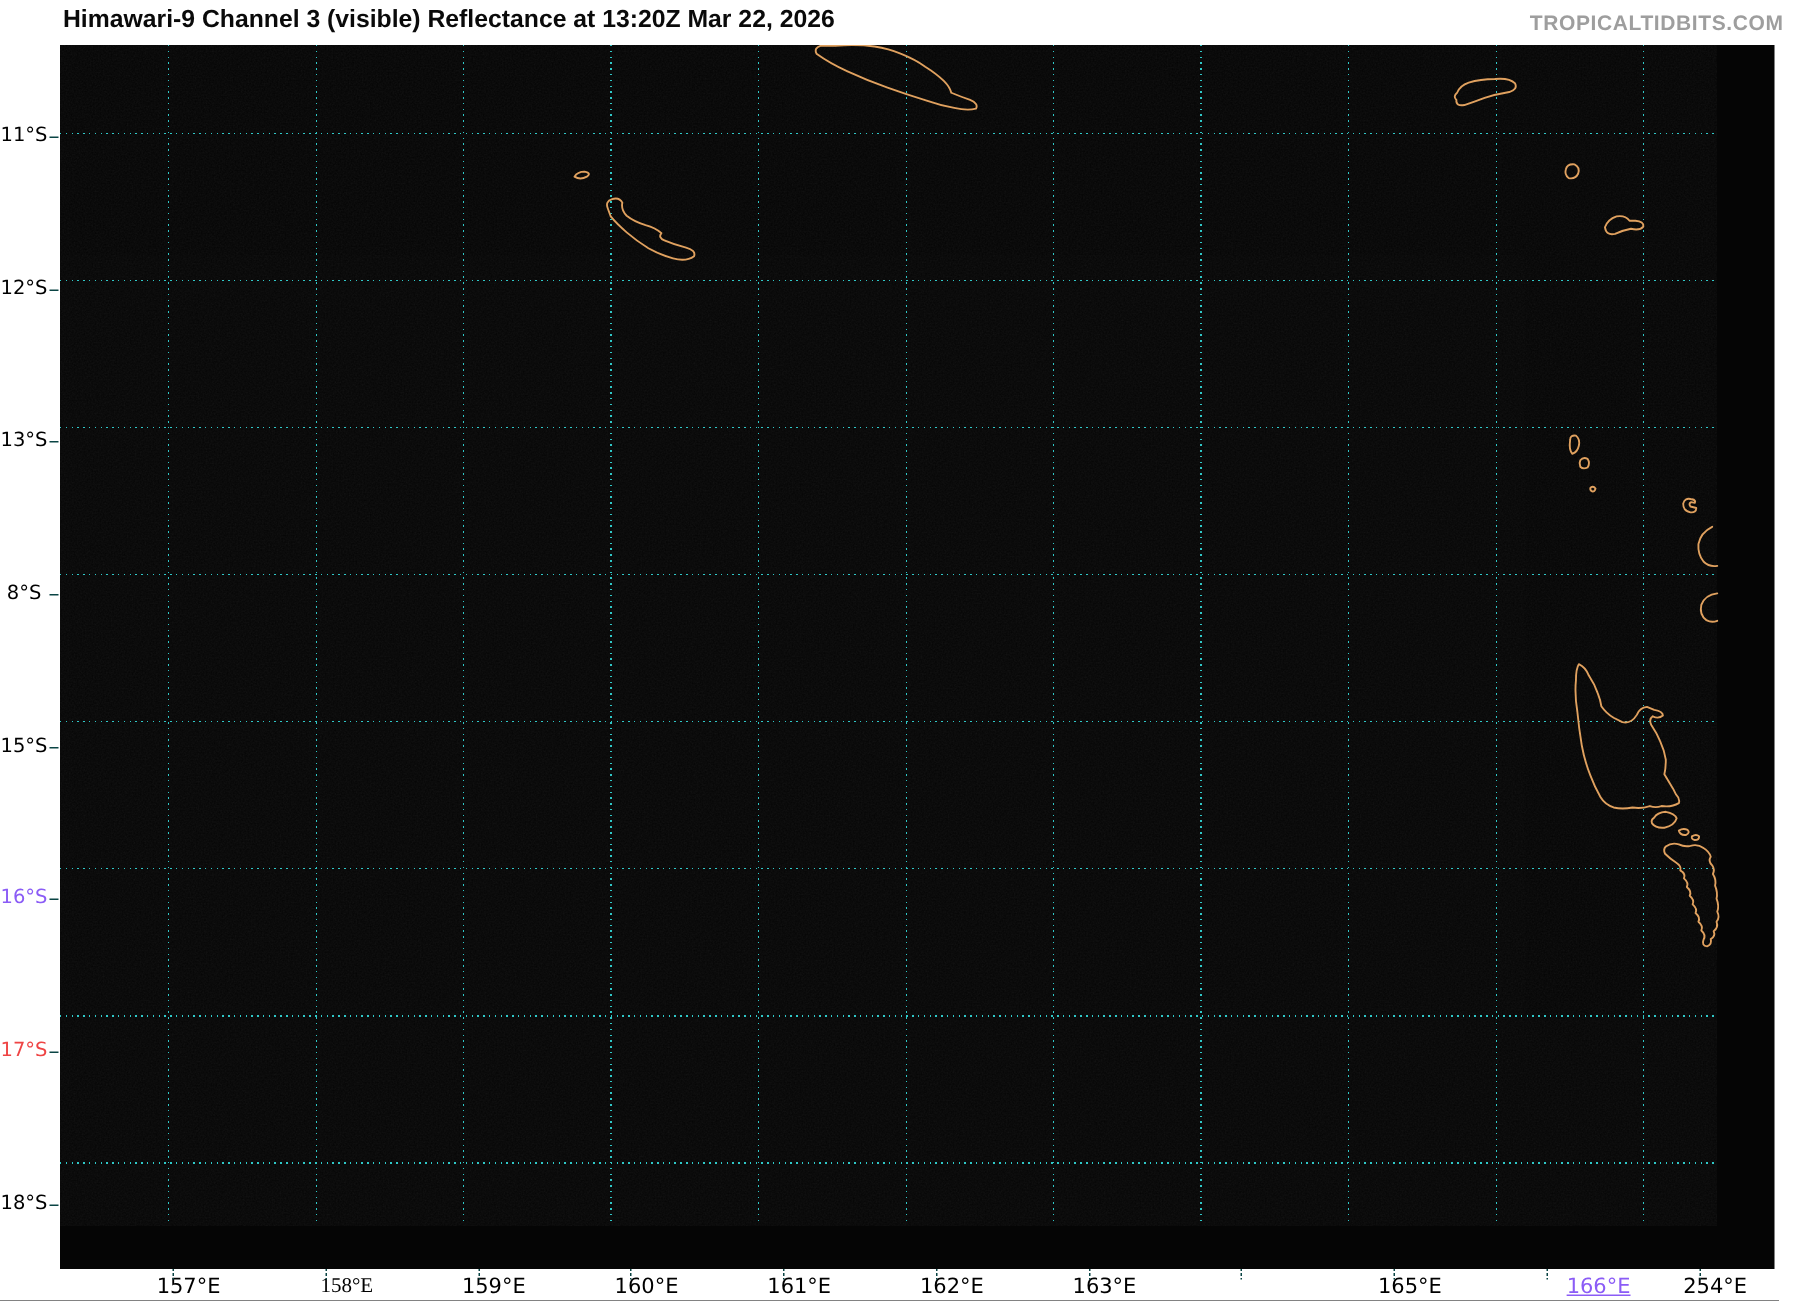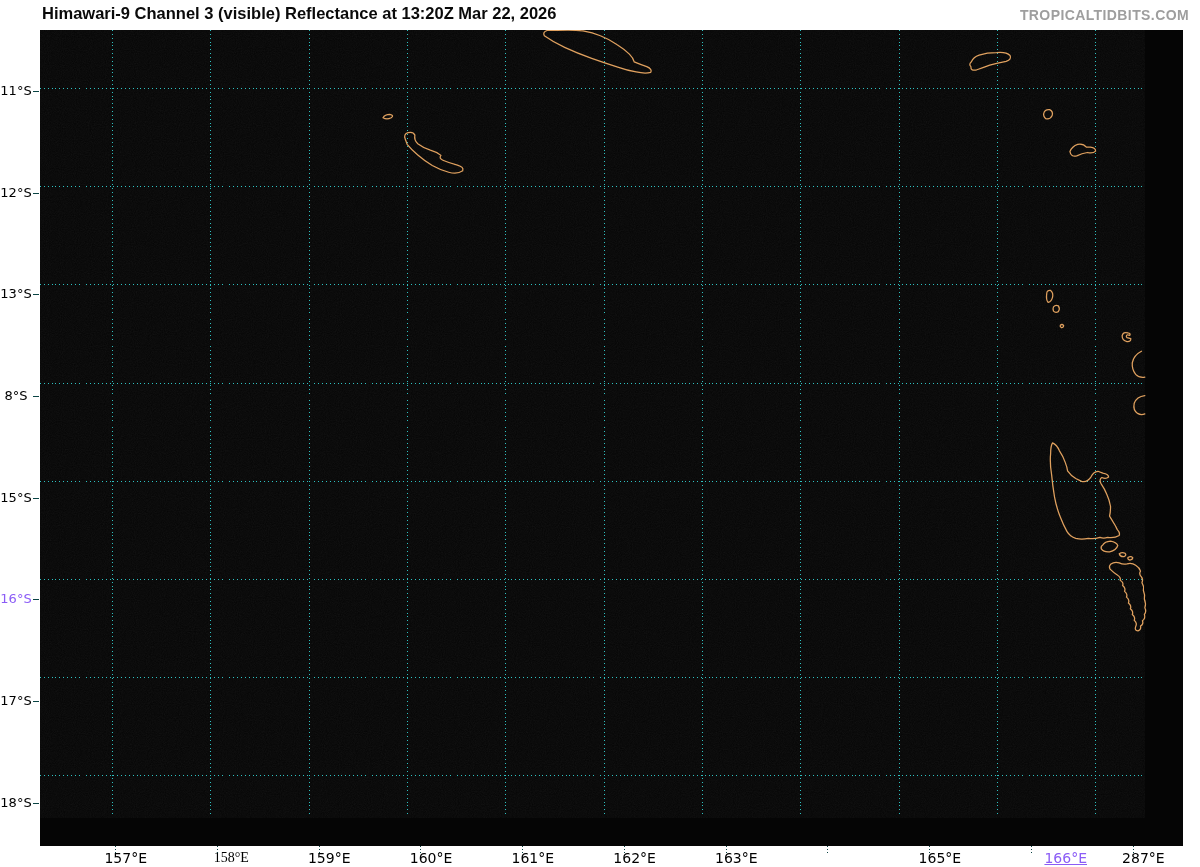--- a/index.html
+++ b/index.html
@@ -101,31 +101,31 @@
     <div class="xlab" style="left: 591.9px; color: rgb(0, 0, 0);">162°E</div>
     <div class="xtick" style="left: 623.9px; background: repeating-linear-gradient(rgb(10, 68, 68) 0px, rgb(10, 68, 68) 1.5px, transparent 1.5px, transparent 3px);"></div>
     <div class="xlab" style="left: 693.6px; color: rgb(0, 0, 0);">163°E</div>
     <div class="xtick" style="left: 725.6px; background: repeating-linear-gradient(rgb(10, 68, 68) 0px, rgb(10, 68, 68) 1.5px, transparent 1.5px, transparent 3px);"></div>
     <div class="xlab" style="left: 795.4px; color: rgb(0, 0, 0); margin-top: 28px;">164°E</div>
     <div class="xtick" style="left: 827.4px; background: repeating-linear-gradient(rgb(10, 68, 68) 0px, rgb(10, 68, 68) 1.5px, transparent 1.5px, transparent 3px);"></div>
     <div class="xlab" style="left: 897.2px; color: rgb(0, 0, 0);">165°E</div>
     <div class="xtick" style="left: 929.2px; background: repeating-linear-gradient(rgb(10, 68, 68) 0px, rgb(10, 68, 68) 1.5px, transparent 1.5px, transparent 3px);"></div>
     <div class="xlab" style="left: 1023px; color: #8b5cf6; text-decoration: underline;">166°E</div>
     <div class="xtick" style="left: 1031px; background: repeating-linear-gradient(rgb(10, 68, 68) 0px, rgb(10, 68, 68) 1.5px, transparent 1.5px, transparent 3px);"></div>
-    <div class="xlab" style="left: 1100.7px; color: rgb(0, 0, 0);">287°E</div>
+    <div class="xlab" style="left: 1100.7px; color: rgb(0, 0, 0);">254°E</div>
     <div class="xtick" style="left: 1132.7px; background: repeating-linear-gradient(rgb(10, 68, 68) 0px, rgb(10, 68, 68) 1.5px, transparent 1.5px, transparent 3px);"></div>
     <div class="ylab" style="left: 0px; top: 83px; color: rgb(0, 0, 0);">11°S</div>
     <div class="ytick" style="top: 91px; background: rgb(10, 68, 68);"></div>
     <div class="ylab" style="left: 0px; top: 184.7px; color: rgb(0, 0, 0);">12°S</div>
     <div class="ytick" style="top: 192.7px; background: rgb(10, 68, 68);"></div>
     <div class="ylab" style="left: 0px; top: 286.3px; color: rgb(0, 0, 0);">13°S</div>
     <div class="ytick" style="top: 294.3px; background: rgb(10, 68, 68);"></div>
     <div class="ylab" style="left: 0px; top: 388px; color: rgb(0, 0, 0);">8°S</div>
     <div class="ytick" style="top: 396px; background: rgb(10, 68, 68);"></div>
     <div class="ylab" style="left: 0px; top: 489.7px; color: rgb(0, 0, 0);">15°S</div>
     <div class="ytick" style="top: 497.7px; background: rgb(10, 68, 68);"></div>
     <div class="ylab" style="left: 0px; top: 591.3px; color: #8b5cf6;">16°S</div>
     <div class="ytick" style="top: 599.3px; background: rgb(10, 68, 68);"></div>
-    <div class="ylab" style="left: 0px; top: 693px; color: #000000;">17°S</div>
+    <div class="ylab" style="left: 0px; top: 693px; color: #ef4444;">17°S</div>
     <div class="ytick" style="top: 701px; background: rgb(10, 68, 68);"></div>
     <div class="ylab" style="left: 0px; top: 794.7px; color: rgb(0, 0, 0);">18°S</div>
     <div class="ytick" style="top: 802.7px; background: rgb(10, 68, 68);"></div>
   </div>
 
 </body></html>

